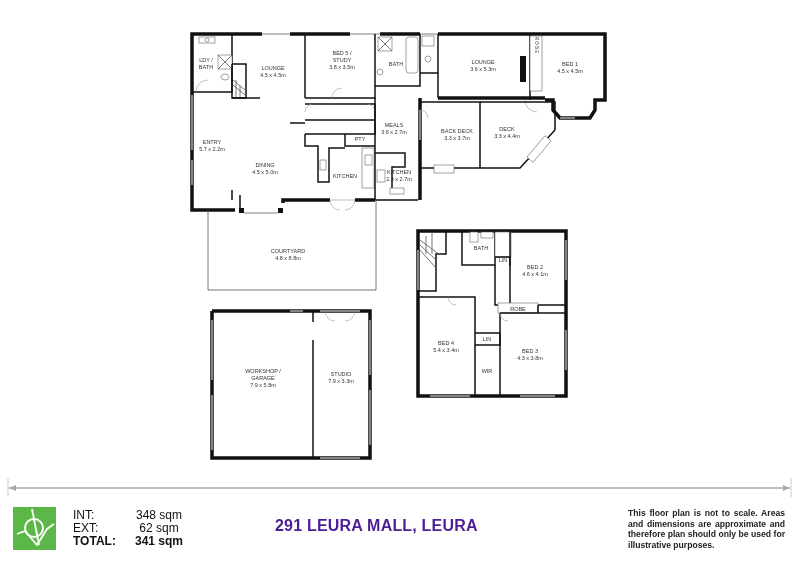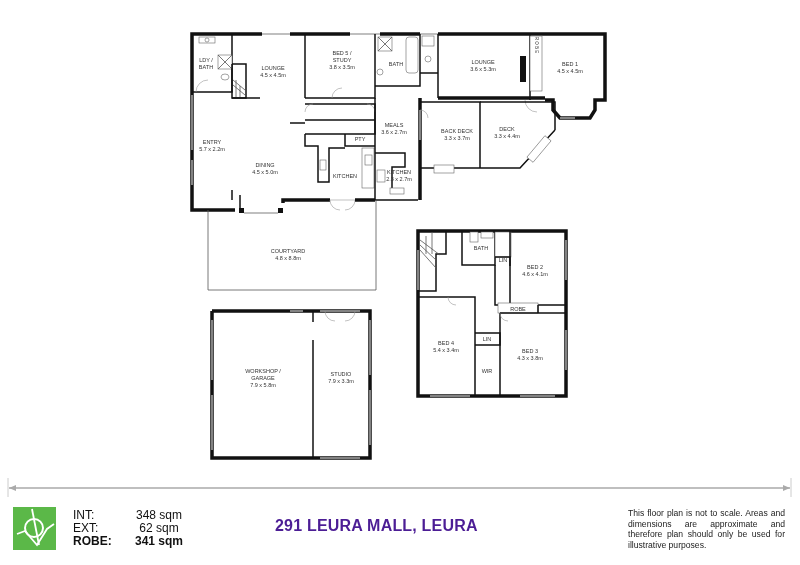--- a/index.html
+++ b/index.html
@@ -13,21 +13,21 @@
   .door { stroke: #999; stroke-width: 0.6; fill: none; }
   .fixture { stroke: #666; stroke-width: 0.6; fill: #fff; }
   .footer { position: absolute; left: 0; top: 495px; width: 800px; height: 70px; }
   .logo { position: absolute; left: 13px; top: 12px; width: 43px; height: 43px; background: #5bb848; }
   .stats { position: absolute; left: 73px; top: 14px; font-size: 12px; line-height: 13px; color: #111; }
   .stats .row { display: flex; }
   .stats .k { width: 60px; }
   .stats .v { width: 52px; text-align: center; }
   .stats .row.total { font-weight: bold; }
   .address { position: absolute; left: 275px; top: 22px; font-size: 16px; font-weight: bold; color: #4c1d95; letter-spacing: 0.2px; }
-  .disclaimer { position: absolute; left: 628px; top: 13px; width: 157px; font-size: 8.6px; line-height: 10.5px; color: #222; text-align: justify; }
+  .disclaimer { position: absolute; left: 628px; top: 13px; width: 157px; font-size: 8.6px; line-height: 10.5px; color: #222; text-align: justify; font-weight: bold; }
 </style>
 </head>
 <body>
 
 <svg id="plan" viewBox="0 0 800 565" xmlns="http://www.w3.org/2000/svg">
 
   <g>
 
     <polyline class="wall-thick" points="192,203 192,34 262,34"></polyline>
     <line class="window" x1="262" y1="34" x2="290" y2="34"></line>
@@ -234,19 +234,19 @@
   <div class="stats">
     <div class="row">
       <span class="k">INT:</span>
       <span class="v">348 sqm</span>
     </div>
     <div class="row">
       <span class="k">EXT:</span>
       <span class="v">62 sqm</span>
     </div>
     <div class="row total">
-      <span class="k">ROBE:</span>
+      <span class="k">TOTAL:</span>
       <span class="v">341 sqm</span>
     </div>
   </div>
   <div class="address">291 LEURA MALL, LEURA</div>
   <div class="disclaimer">This floor plan is not to scale. Areas and dimensions are approximate and therefore plan should only be used for illustrative purposes.</div>
 </div>
 
 </body></html>

